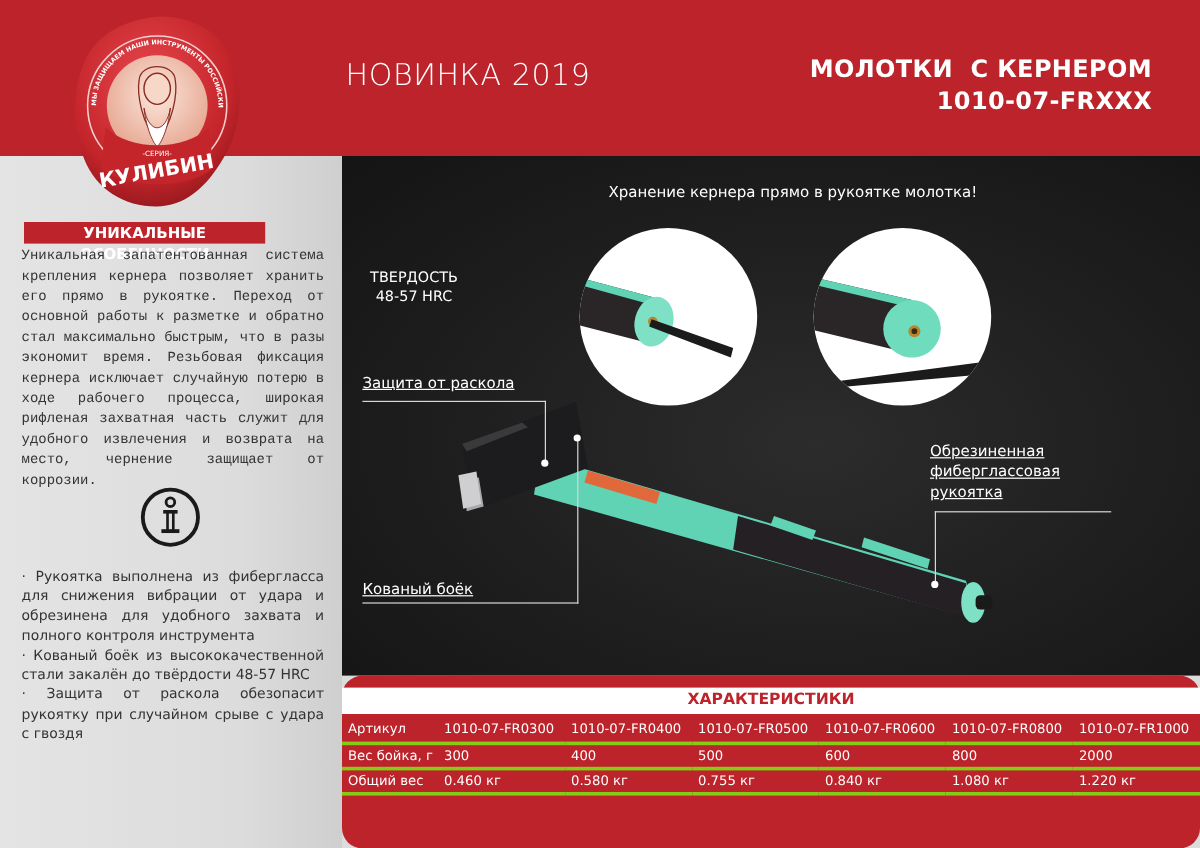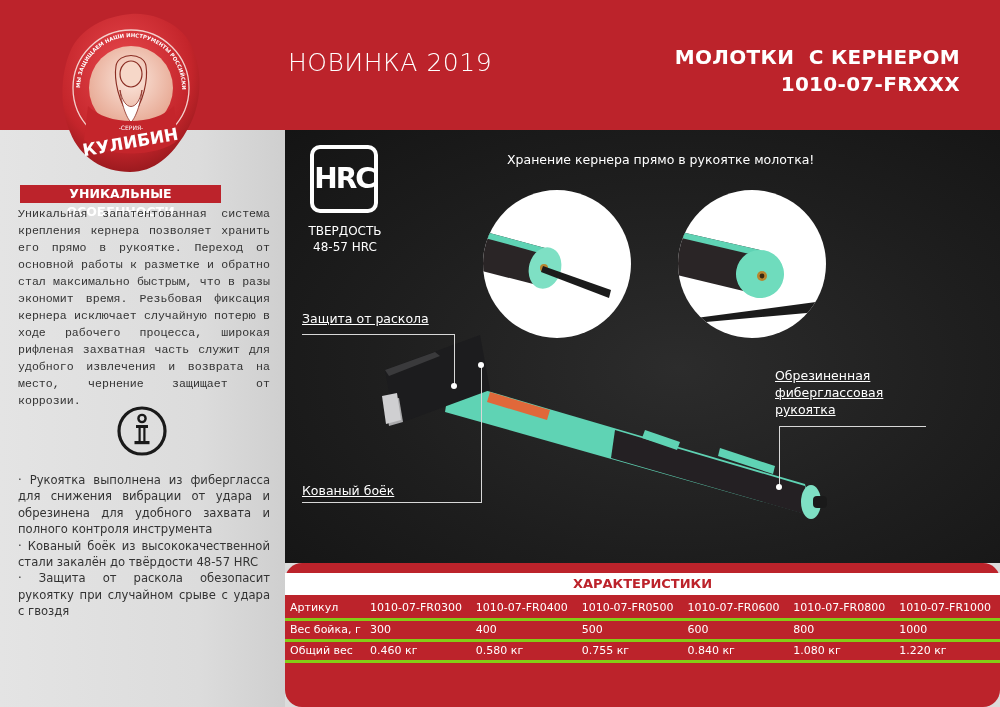--- a/index.html
+++ b/index.html
@@ -89,21 +89,20 @@
   <rect x="18.5" y="36" width="15" height="3.2" fill="#1a1a1a"></rect>
 </svg>
 
 <div class="bullets">
   <div>· Рукоятка выполнена из фибергласса для снижения вибрации от удара и обрезинена для удобного захвата и полного контроля инструмента</div>
   <div>· Кованый боёк из высококачественной стали закалён до твёрдости 48-57 HRC</div>
   <div>· Защита от раскола обезопасит рукоятку при случайном срыве с удара с гвоздя</div>
 </div>
 
 <div class="photo">
-  <div class="hrc-box">HRC</div>
   <div class="hrc-label">
     <div>ТВЕРДОСТЬ</div>
     <div>48-57 HRC</div>
   </div>
   <div class="storage-caption">Хранение кернера прямо в рукоятке молотка!</div>
 
   <div class="circle c1">
     <svg width="148" height="148" viewBox="0 0 148 148">
       <path d="M-5 40 L62 58 L58 96 L-5 80 Z" fill="#2a2526"></path>
       <path d="M-5 40 L62 58 L60 64 L-5 46 Z" fill="#5fd3b4"></path>
@@ -175,21 +174,21 @@
       <td>1010-07-FR0800</td>
       <td>1010-07-FR1000</td>
     </tr>
     <tr>
       <td class="label">Вес бойка, г</td>
       <td>300</td>
       <td>400</td>
       <td>500</td>
       <td>600</td>
       <td>800</td>
-      <td>1000</td>
+      <td>2000</td>
     </tr>
     <tr>
       <td class="label">Общий вес</td>
       <td>0.460 кг</td>
       <td>0.580 кг</td>
       <td>0.755 кг</td>
       <td>0.840 кг</td>
       <td>1.080 кг</td>
       <td>1.220 кг</td>
     </tr>

